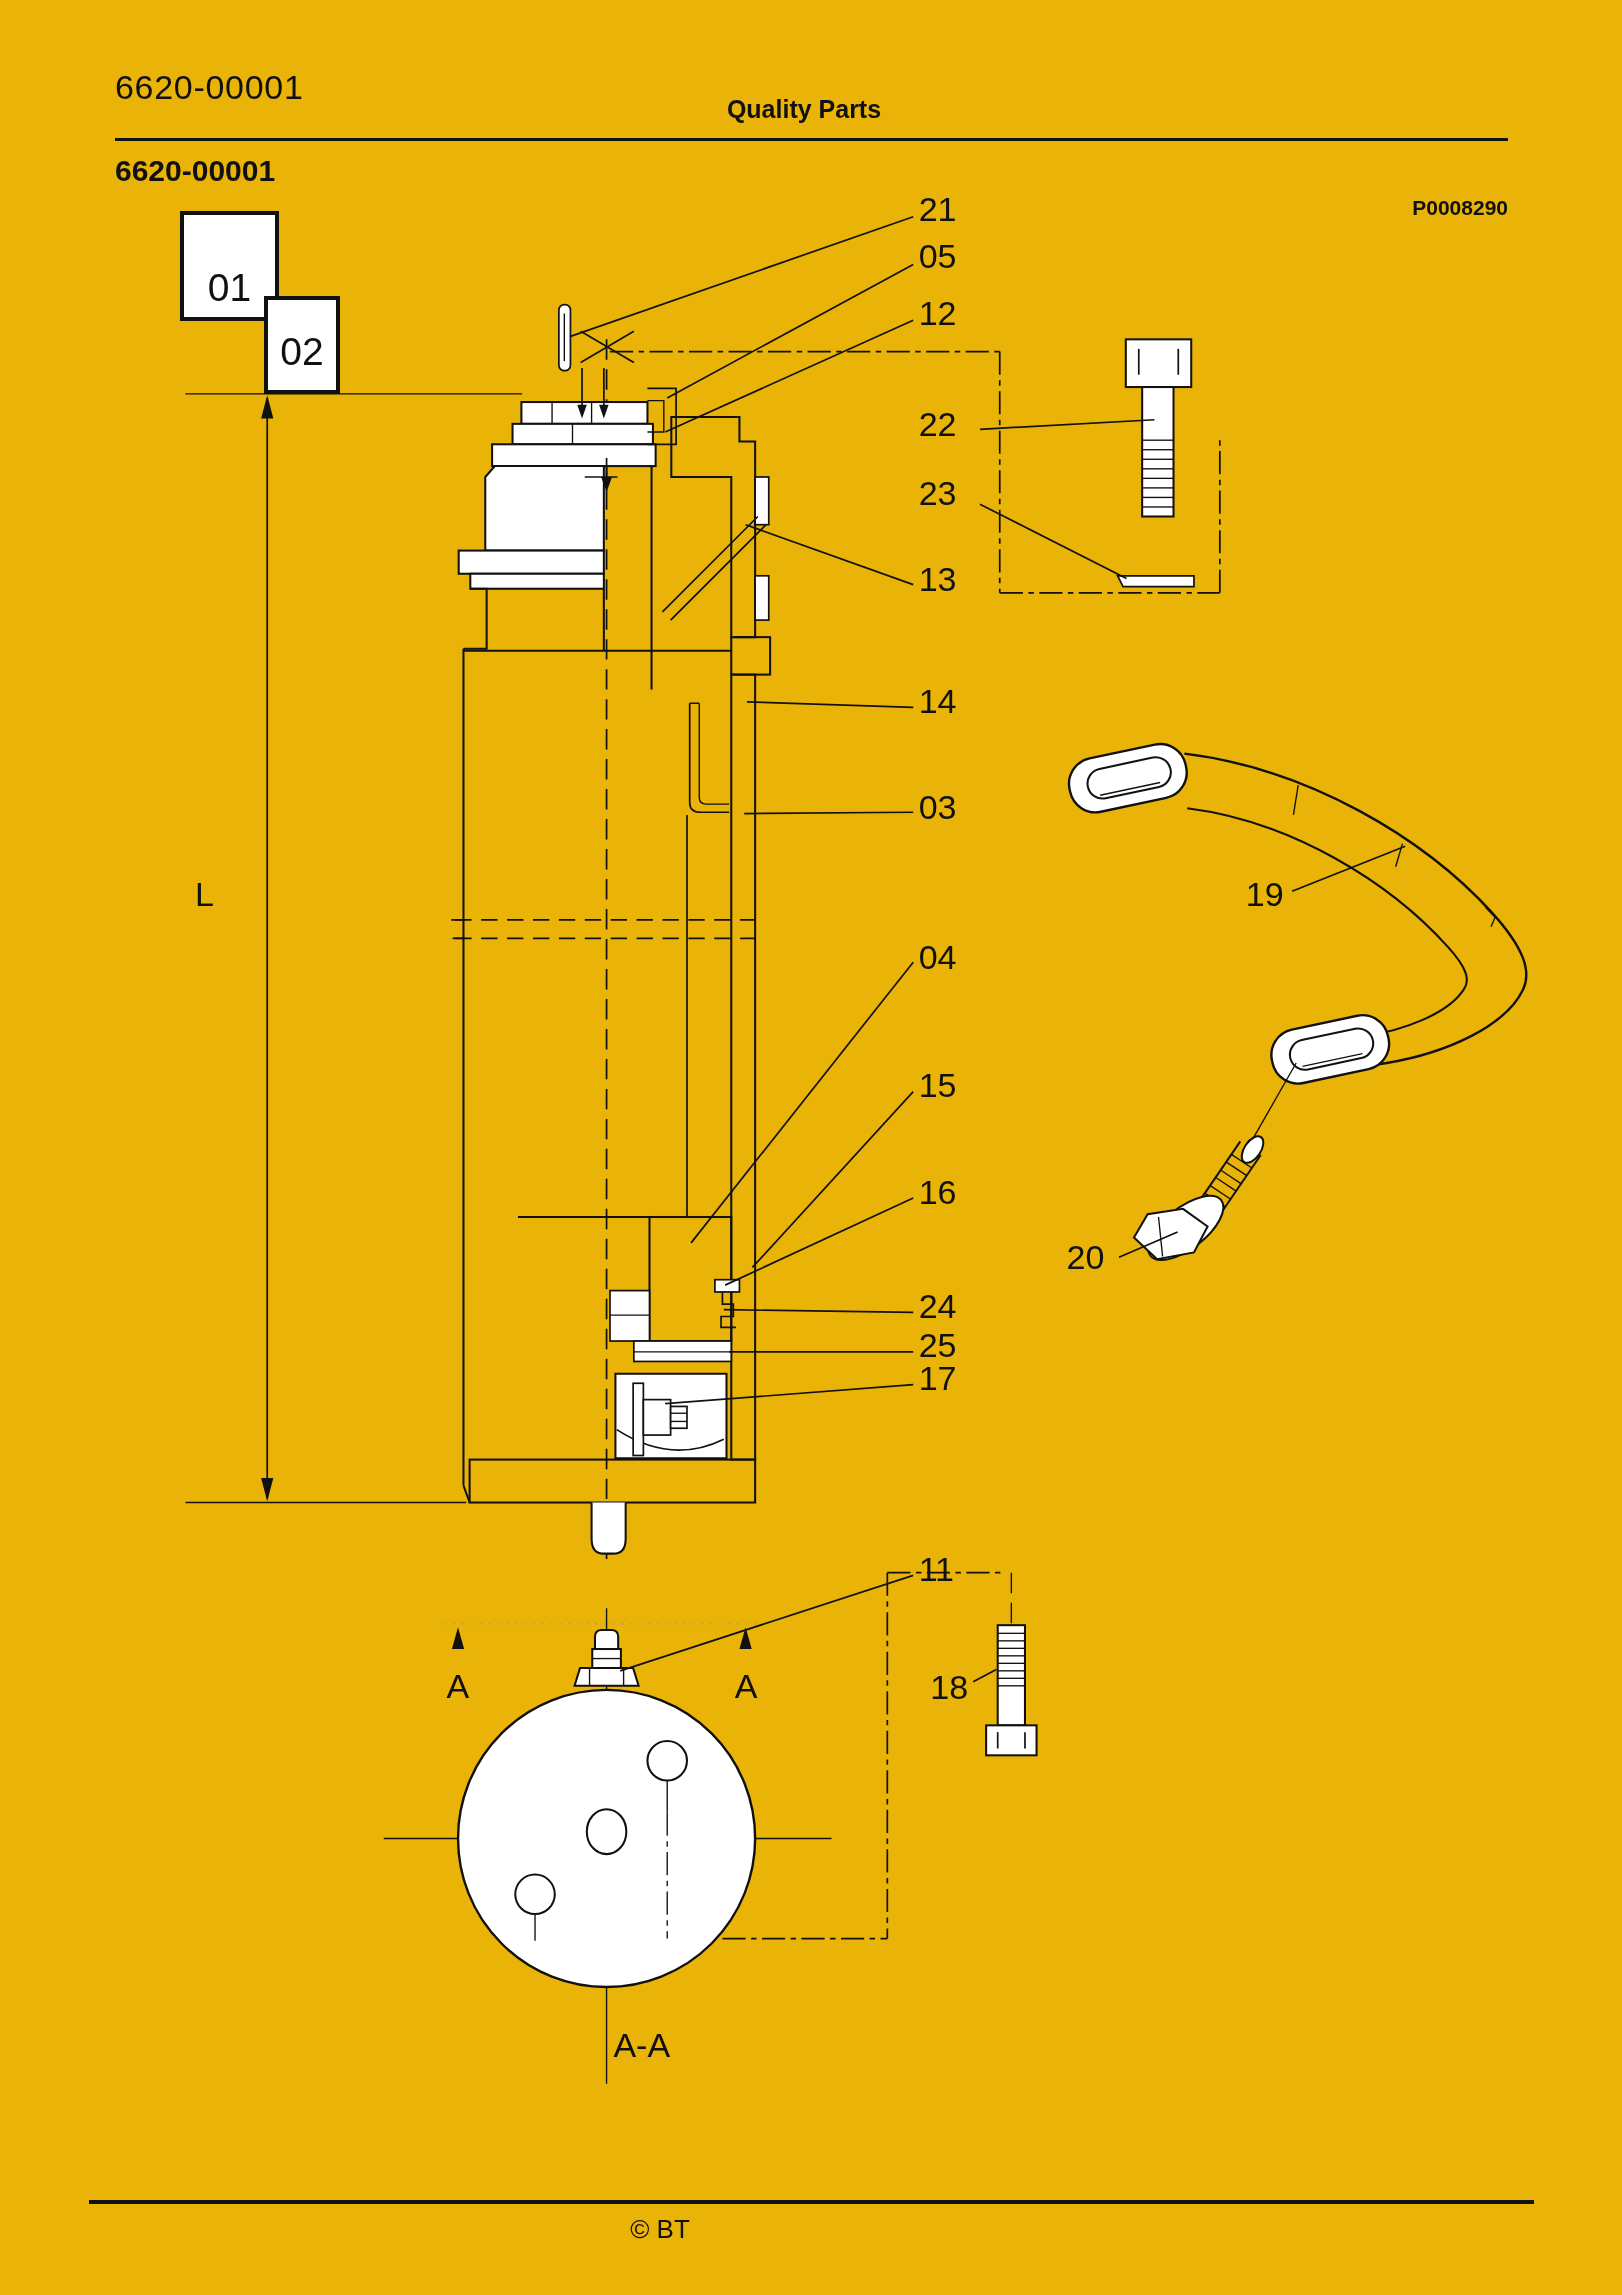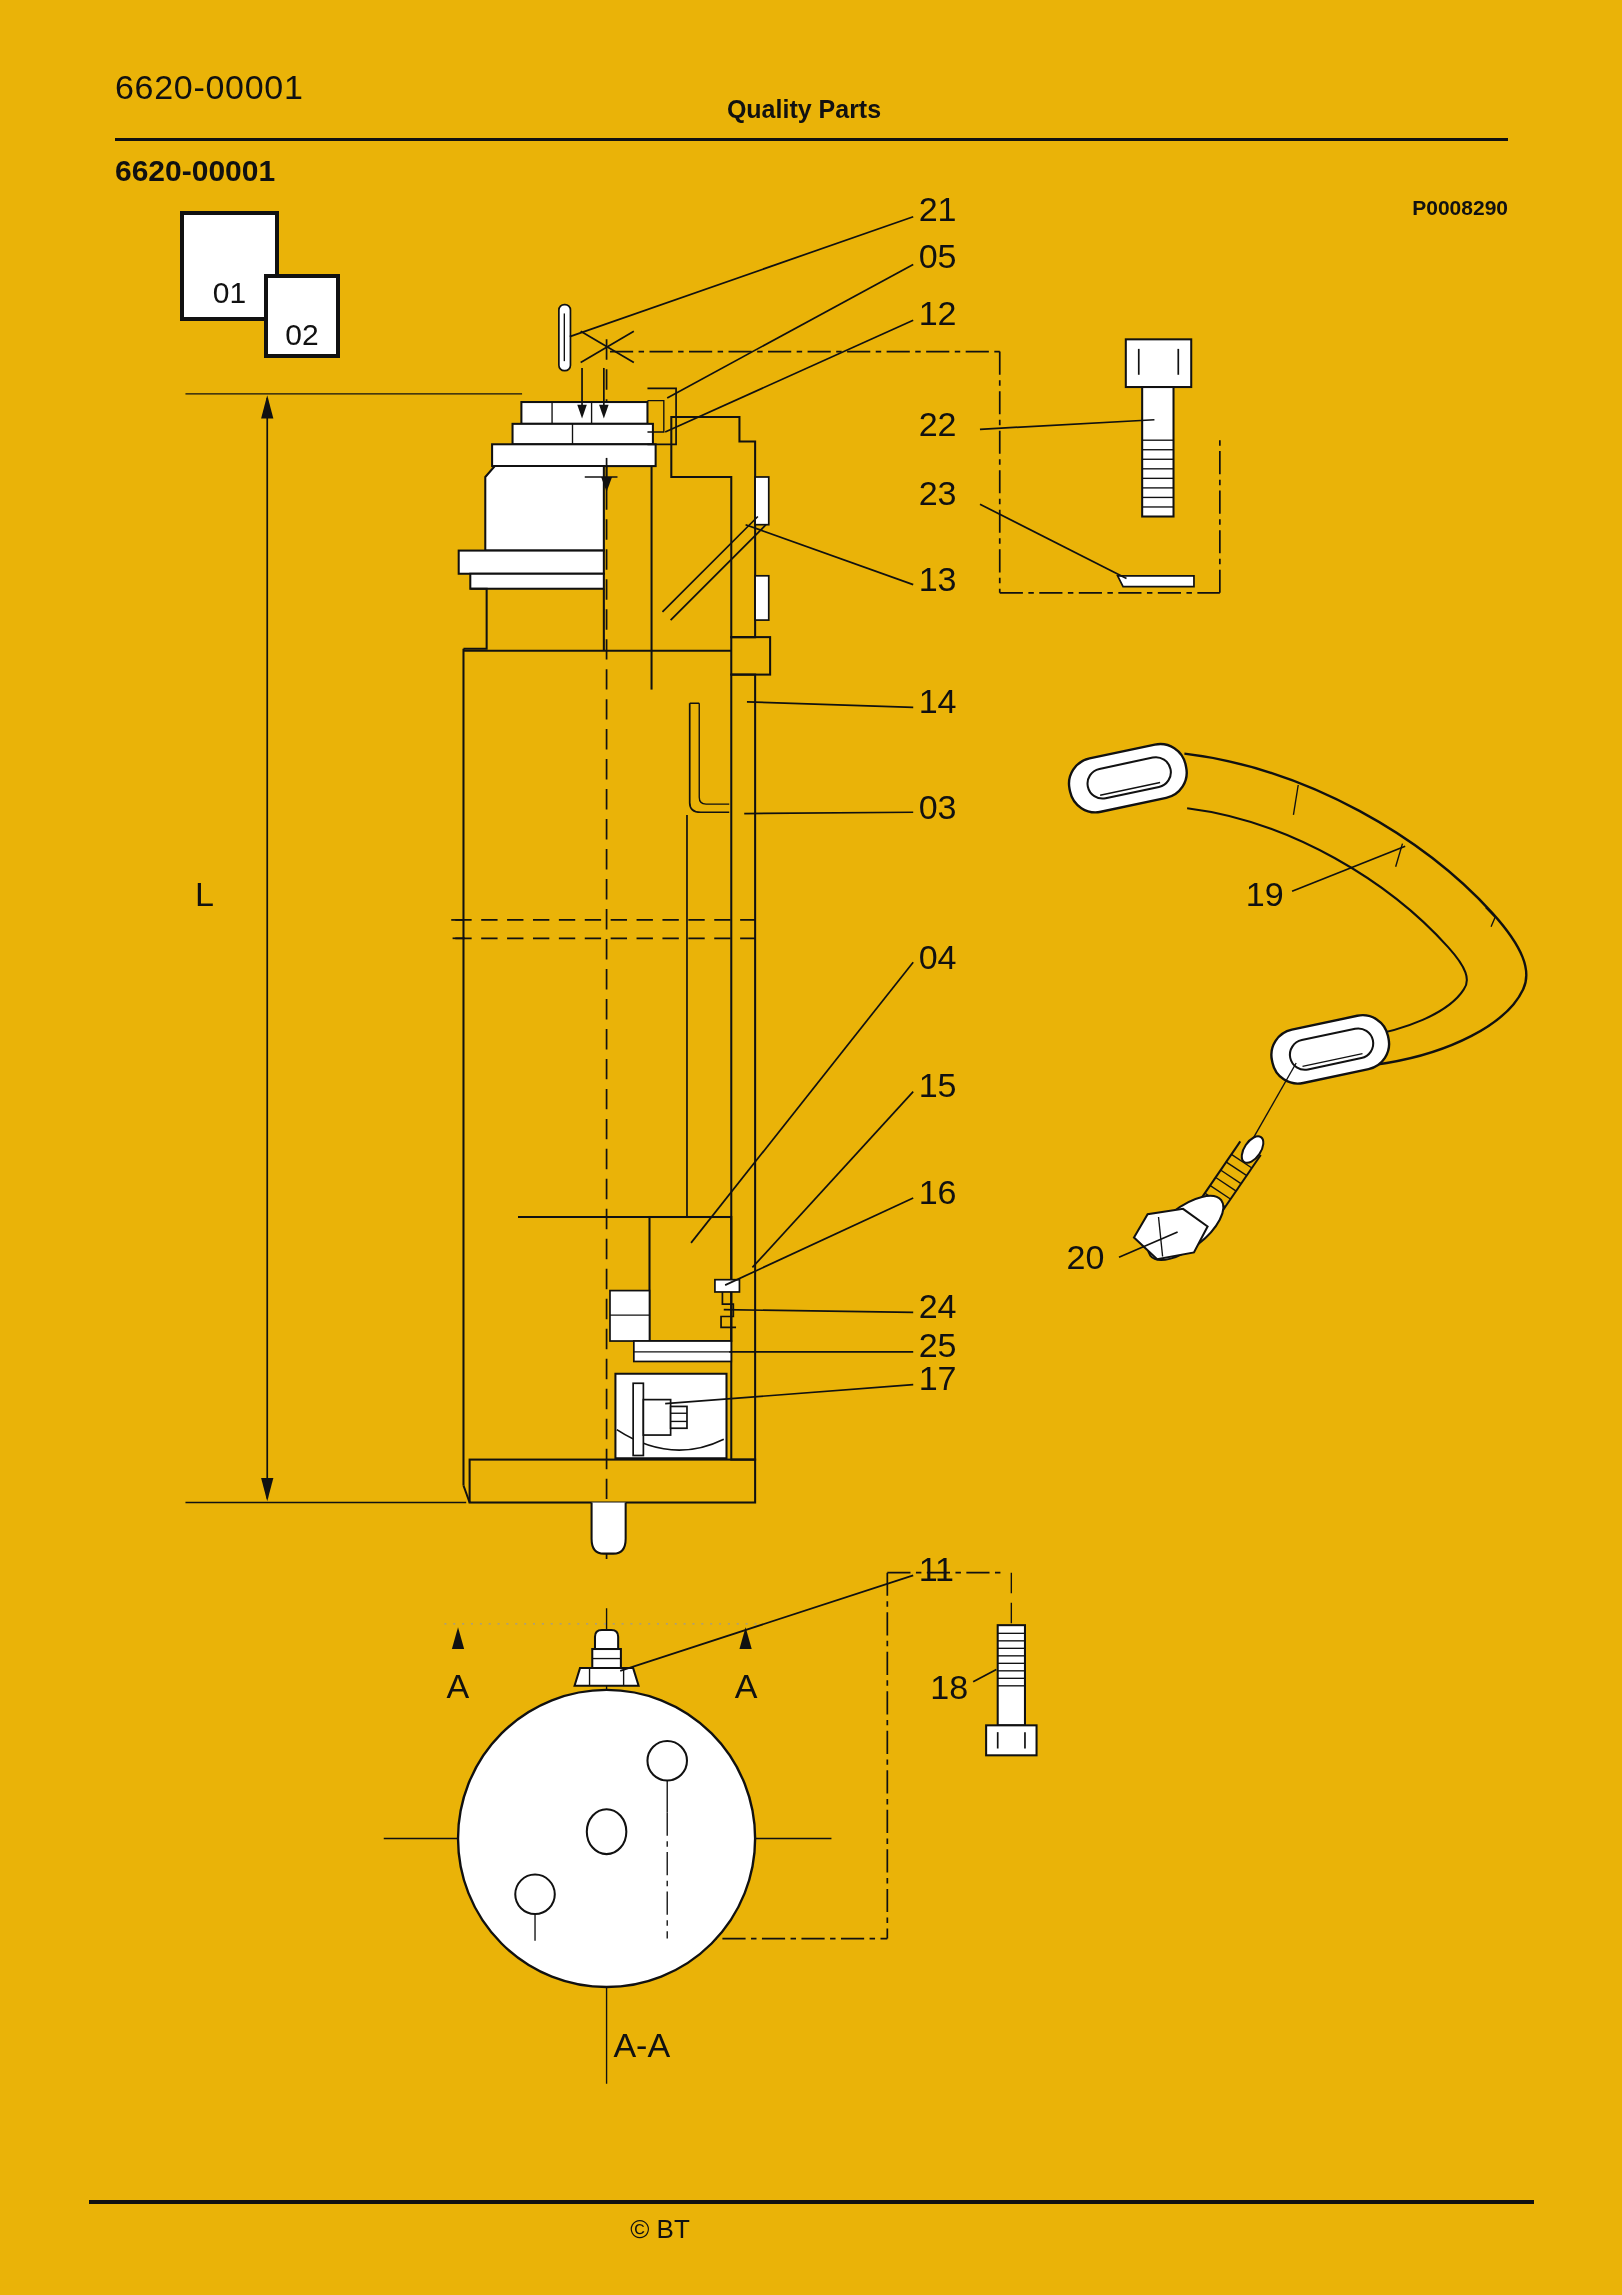--- a/index.html
+++ b/index.html
@@ -5,23 +5,23 @@
   html,body{margin:0;padding:0;background:#e8e8e8;}
   #page{position:relative;width:1622px;height:2295px;background:#eab308;
         font-family:"Liberation Sans",sans-serif;color:#111;overflow:hidden;}
   .abs{position:absolute;}
   #doc-number{left:115px;top:68px;font-size:34px;letter-spacing:0.7px;}
   #center-title{left:0;top:95px;width:1608px;text-align:center;font-size:25px;font-weight:bold;}
   #rule-top{left:115px;top:138px;width:1393px;height:3.4px;background:#111;}
   #drawing-number{left:115px;top:154px;font-size:30px;font-weight:bold;}
   #image-code{left:1295px;top:158px;width:213px;text-align:right;font-size:21px;font-weight:bold;margin-top:38px;}
   .rev-box{border:4.1px solid #111;display:flex;align-items:flex-end;justify-content:center;
-           font-size:30px;background:#fff;}
+           font-size:39px;background:#fff;}
   #rev-box-01{left:180px;top:211px;width:91px;height:95px;padding-bottom:6.8px;}
-  #rev-box-02{left:264px;top:274px;width:68px;height:74px;padding-bottom:2px;}
+  #rev-box-02{left:264px;top:296px;width:68px;height:74px;padding-bottom:16px;}
   #rule-bottom{left:89px;top:2200px;width:1445px;height:4.1px;background:#111;}
   #footer-copy{left:0;top:2214px;width:1320px;text-align:center;font-size:26px;}
   svg{position:absolute;left:0;top:0;}
   .ln{stroke:#111;fill:none;stroke-width:3;}
   .thin{stroke:#111;fill:none;stroke-width:2;}
   .med{stroke:#111;fill:none;stroke-width:2.5;}
   .thk{stroke:#111;fill:none;stroke-width:3.5;}
   .wht{fill:#ffffff;}
   .blk{fill:#111;stroke:none;}
   .lbl{font-family:"Liberation Sans",sans-serif;font-size:50px;fill:#111;}

